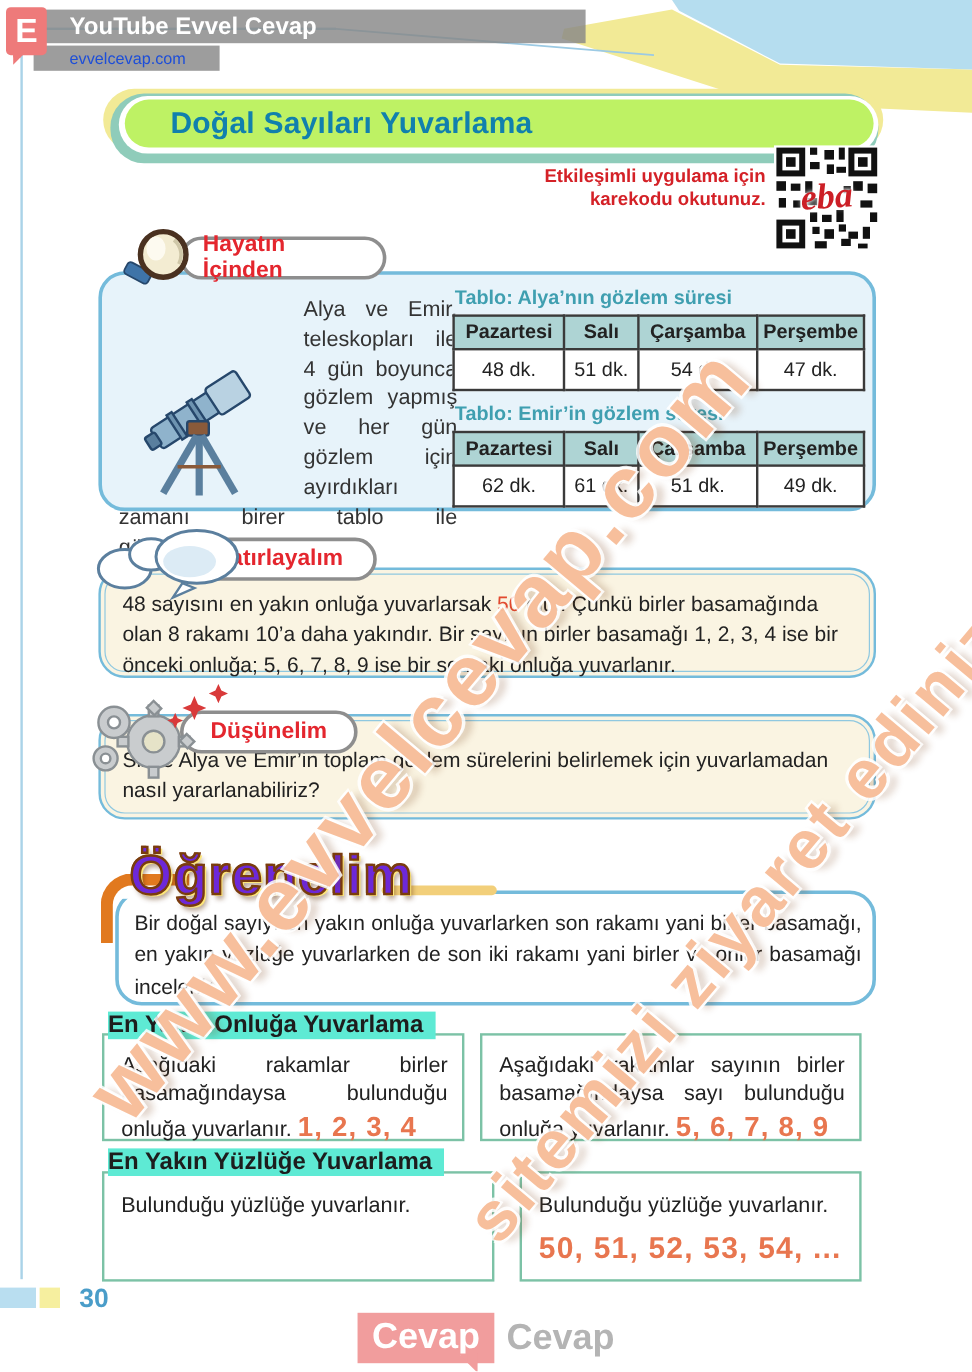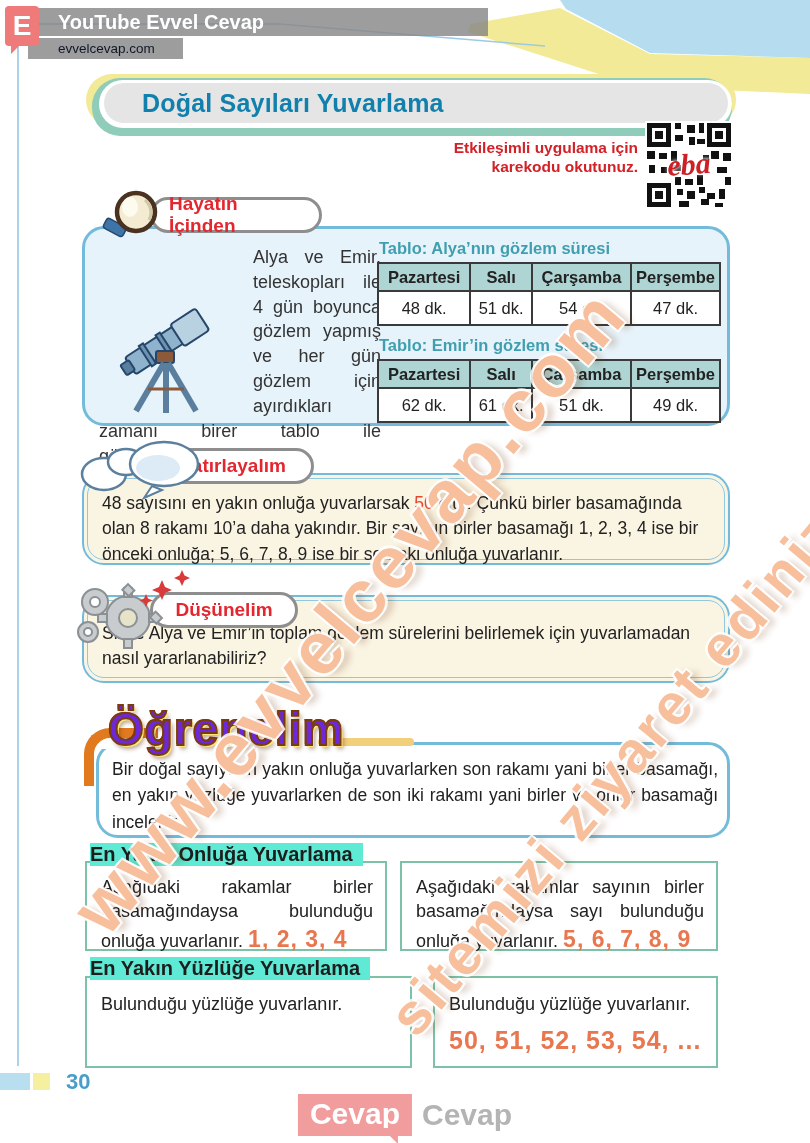--- a/index.html
+++ b/index.html
@@ -9,26 +9,26 @@
   .ribbons{position:absolute;top:0;left:0;z-index:1;}
   .hline{position:absolute;left:18px;top:23px;width:262px;height:2px;background:#9ccae4;z-index:2;}
   .vline{position:absolute;left:17px;top:24px;width:2px;height:1042px;background:#aad3e8;z-index:2;}
   .diag{position:absolute;top:0;left:0;z-index:2;}
   .e-logo{position:absolute;left:5px;top:6px;width:34px;height:40px;background:#ee7a7a;border-radius:4px;
           color:#fff;font-size:28px;font-weight:bold;text-align:center;line-height:40px;z-index:5;}
   .e-logo::after{content:"";position:absolute;left:6px;bottom:-8px;border:6px solid transparent;border-top-color:#ee7a7a;border-left-color:#ee7a7a;}
   .gbar1{position:absolute;left:38px;top:8px;width:450px;height:28px;background:rgba(136,136,136,.82);
          color:#fff;font-size:20px;font-weight:bold;line-height:28px;padding-left:20px;box-sizing:border-box;z-index:4;}
   .gbar2{position:absolute;left:28px;top:38px;width:155px;height:21px;background:rgba(136,136,136,.82);
-         color:#0f172a;font-size:13.5px;line-height:21px;padding-left:30px;box-sizing:border-box;z-index:3;}
+         color:#1d4ed8;font-size:13.5px;line-height:21px;padding-left:30px;box-sizing:border-box;z-index:3;}
   
   .ban-yellow{position:absolute;left:86px;top:74px;width:650px;height:52px;background:#f2ea96;border-radius:28px;z-index:3;}
   .ban-teal{position:absolute;left:92px;top:78px;width:640px;height:58px;background:#8fccba;border-radius:28px;z-index:4;}
   .ban-white{position:absolute;left:99px;top:80px;width:633px;height:48px;background:#fff;border-radius:26px;z-index:5;}
-  .banner{position:absolute;left:104px;top:83px;width:624px;height:40px;background:#e5e5e5;border-radius:22px;
+  .banner{position:absolute;left:104px;top:83px;width:624px;height:40px;background:#bef264;border-radius:22px;
           z-index:6;display:flex;align-items:center;}
   .banner .t{color:#1180ad;font-size:25px;font-weight:bold;padding-left:38px;letter-spacing:.2px;}
   
   .qr-cap{position:absolute;left:430px;top:138px;width:208px;text-align:right;color:#d42127;font-weight:bold;
           font-size:15.5px;line-height:1.25;z-index:6;}
   .qr{position:absolute;left:645px;top:121px;width:88px;height:88px;z-index:6;}
   .qr .eba{position:absolute;left:50%;top:50%;transform:translate(-50%,-52%) rotate(-4deg);color:#cc1f26;
            font-family:"Liberation Serif","DejaVu Serif",serif;font-style:italic;font-weight:bold;font-size:30px;
            text-shadow:0 0 3px #fff,0 0 5px #fff;}
   

